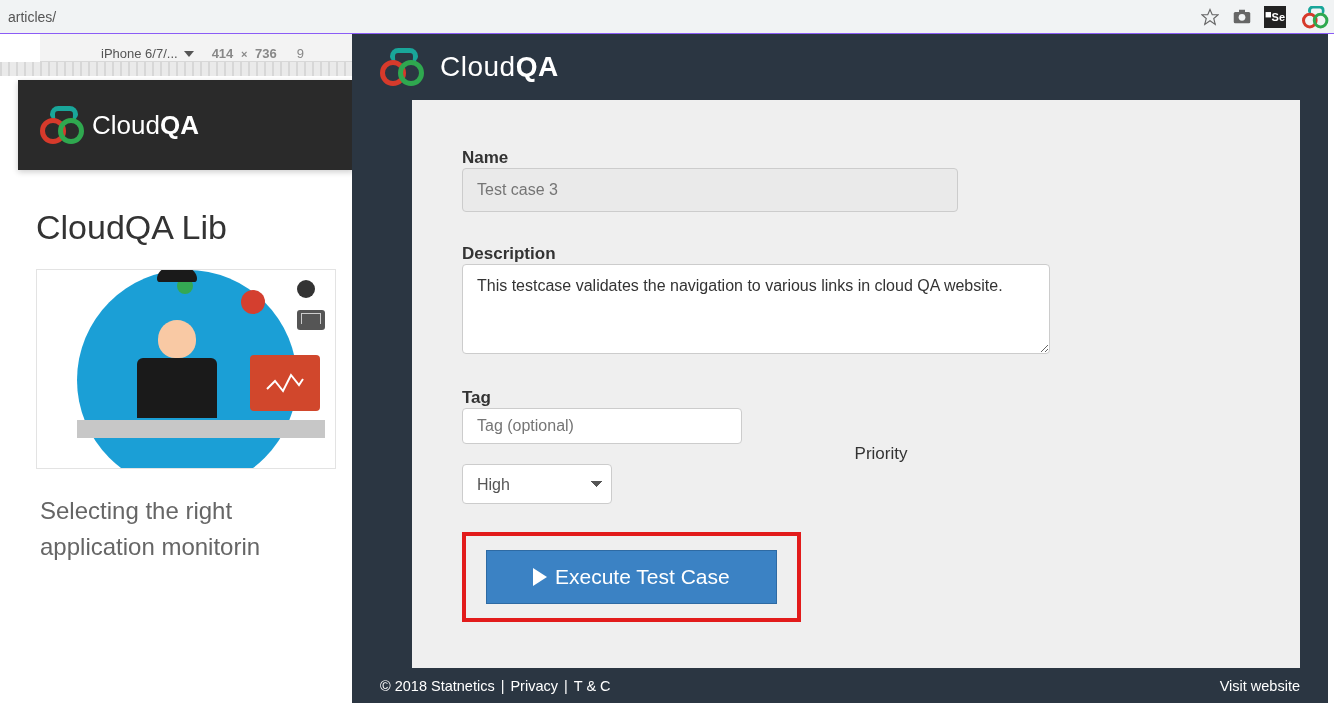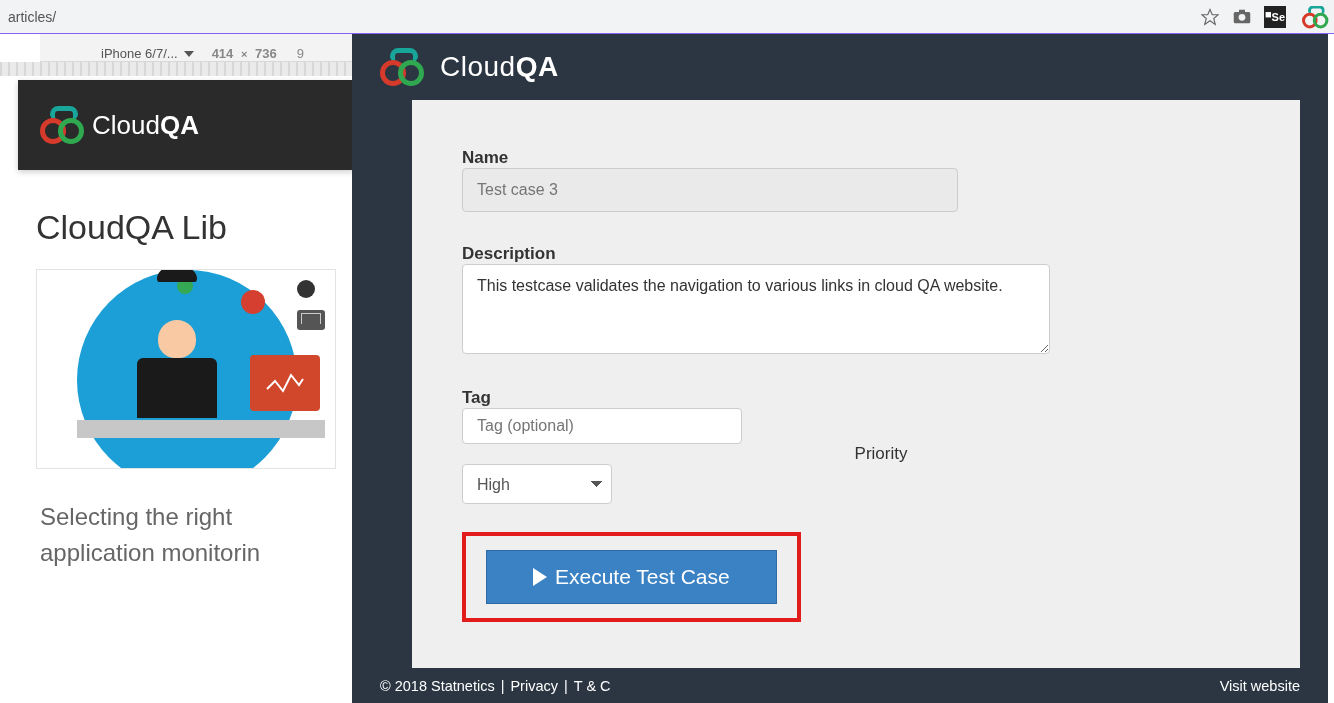--- a/index.html
+++ b/index.html
@@ -105,21 +105,21 @@
   .desk{position:absolute;left:40px;right:10px;bottom:30px;height:18px;background:#c7c7c7;}
   .monitor{position:absolute;right:15px;top:85px;width:70px;height:56px;background:#d1472c;border-radius:4px;display:flex;align-items:center;justify-content:center;}
   .monitor svg{stroke:#fff;}
   .dot{position:absolute;border-radius:50%;}
   .d1{width:24px;height:24px;background:#d43f2f;right:70px;top:20px;}
   .d2{width:16px;height:16px;background:#34a853;left:140px;top:8px;}
   .d3{width:18px;height:18px;background:#333;right:20px;top:10px;}
   .mail{position:absolute;right:10px;top:40px;width:28px;height:20px;background:#555;border-radius:3px;}
   .mail:before{content:"";position:absolute;left:4px;right:4px;top:3px;height:10px;border:1px solid #ccc;border-bottom:none;}
   .mp-article-text {
-    padding: 30px 22px 0 22px;
+    padding: 24px 22px 0 22px;
     font-size: 24px; color:#666;
     line-height: 1.5;
     white-space:normal;
   }
 
   
   .ext-panel {
     position:absolute;
     top:34px; left:352px; right:6px; bottom:0;
     background:#2b3642;

